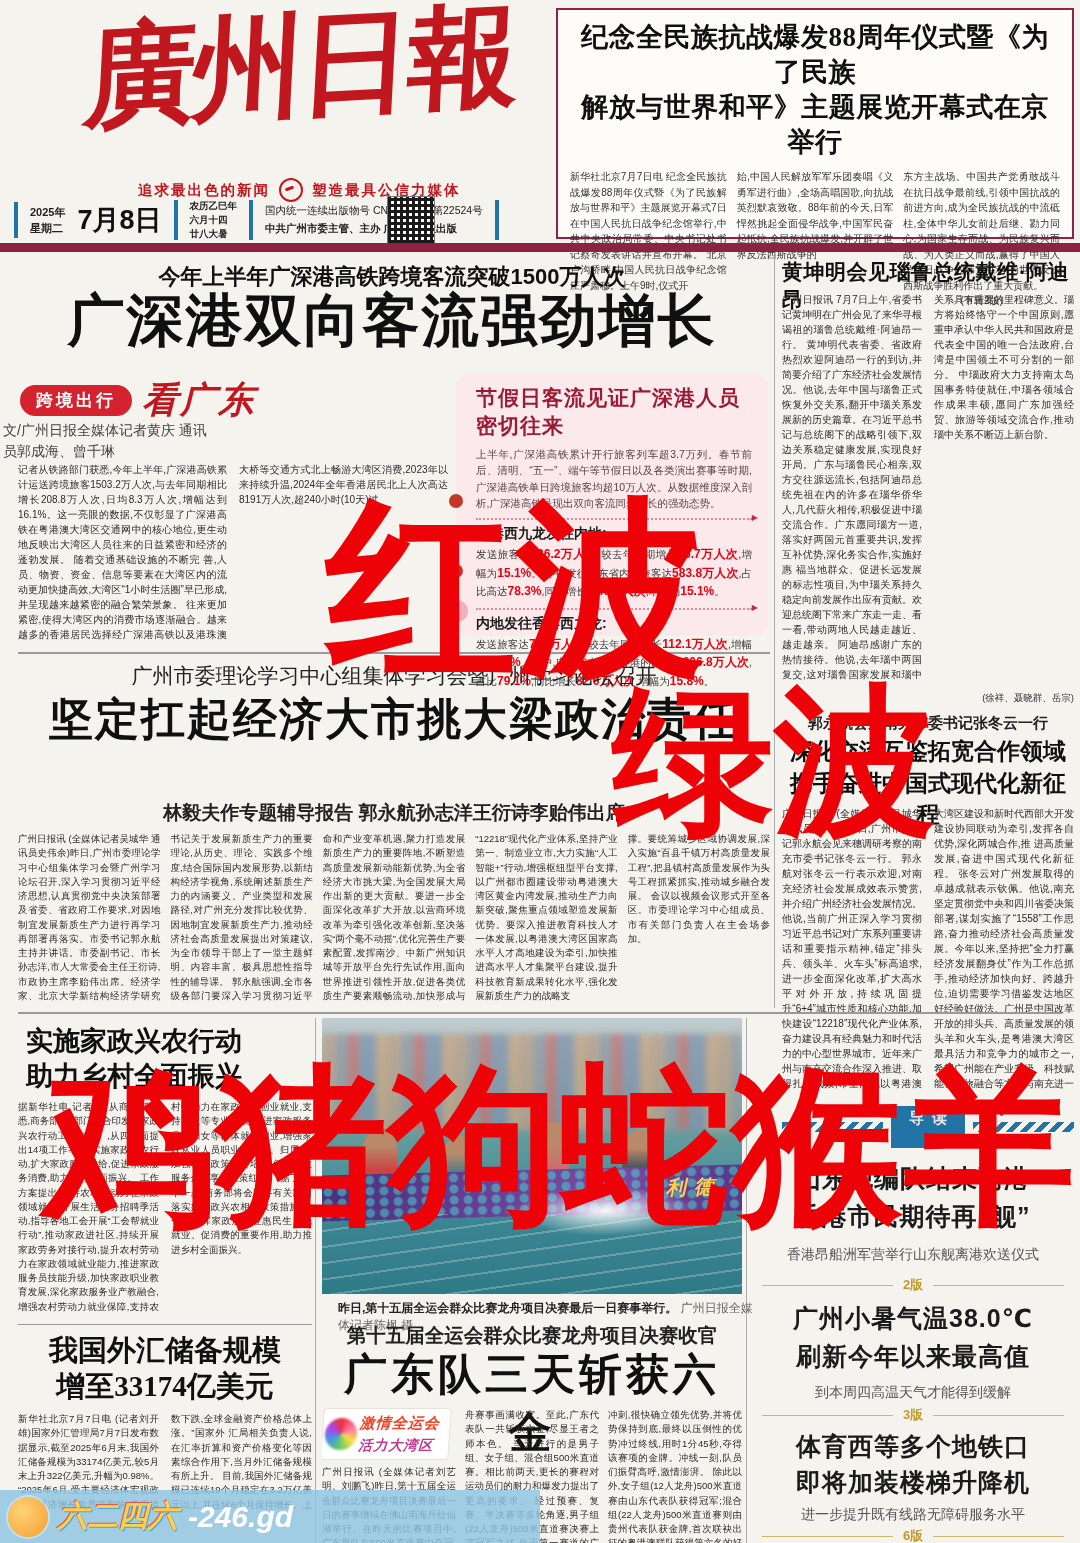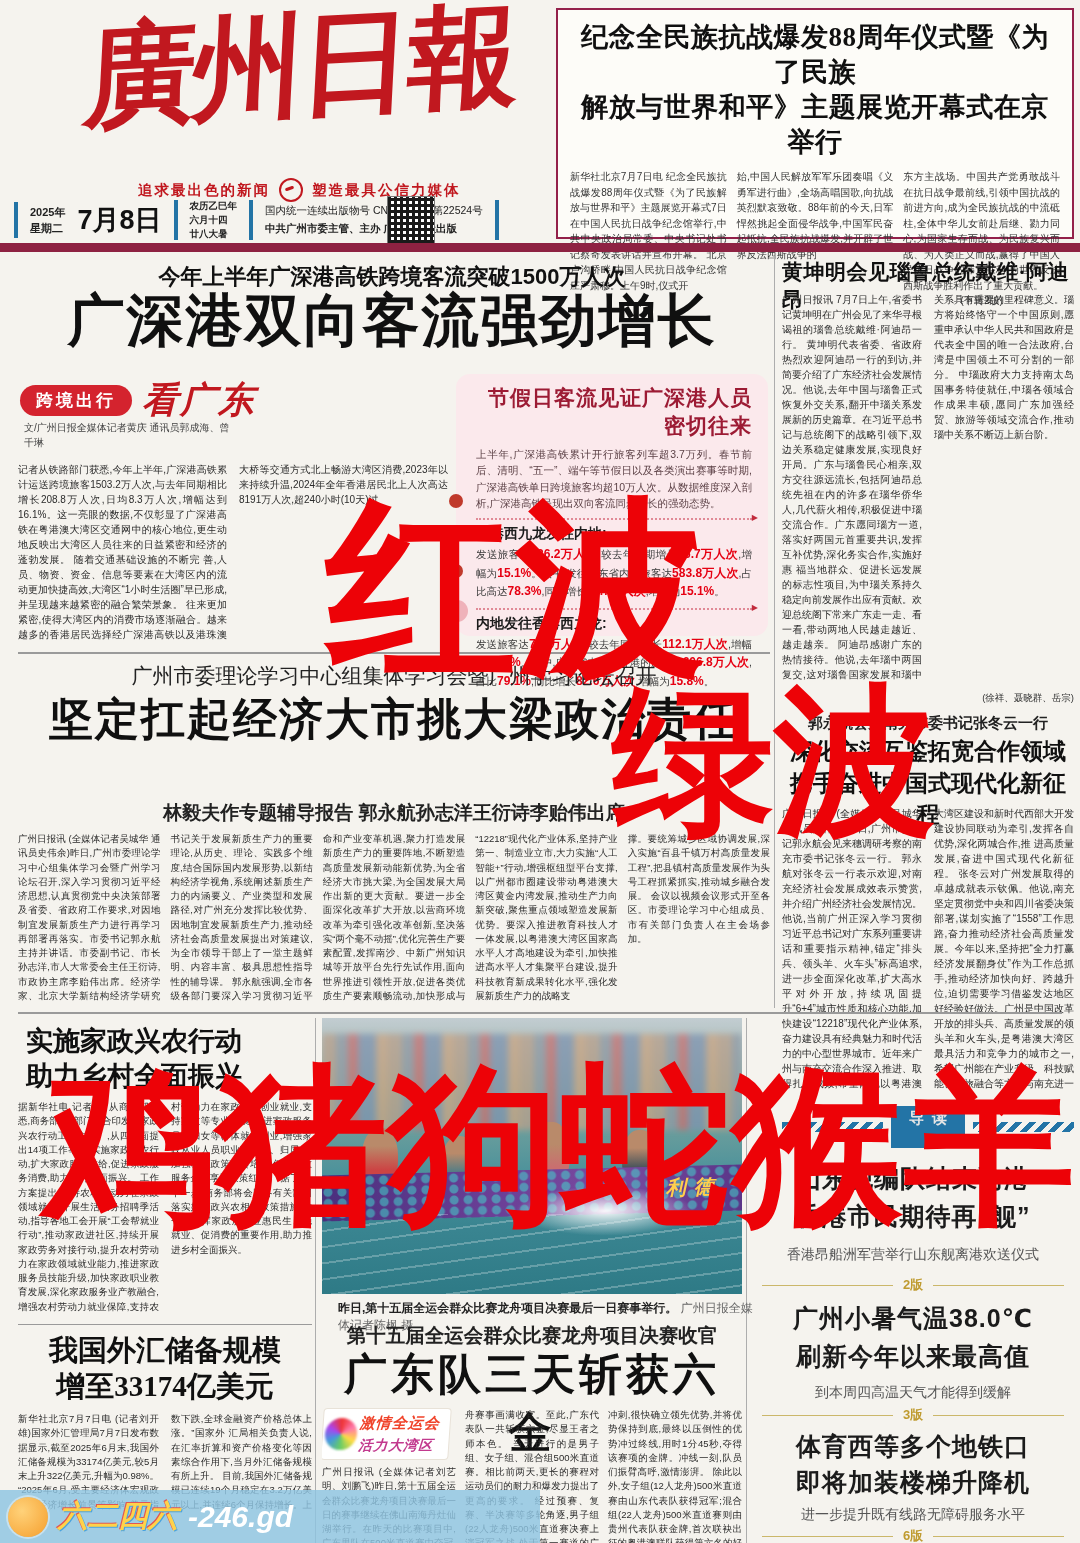--- a/index.html
+++ b/index.html
@@ -40,26 +40,26 @@
   .hrule{background:#9a9a9a;}
   .vrule{background:#adadad;}
   
   #lead-kicker{left:18px;top:262px;width:748px;font-size:22px;font-weight:700;color:#111;}
   #lead-headline{left:18px;top:290px;width:748px;font-size:57px;letter-spacing:2px;line-height:1.1;}
   #badge-row{left:20px;top:376px;display:flex;align-items:center;gap:10px;}
   .pill{background:#d4232e;color:#fff;font-weight:900;font-size:17px;padding:4px 16px;
         border-radius:16px;letter-spacing:3px;}
   .kgd{color:#c1181f;font-size:36px;font-weight:900;font-style:italic;
        font-family:"Liberation Serif","DejaVu Serif",serif;letter-spacing:2px;}
-  #lead-byline{left:24px;top:420px;width:210px;font-size:10px;color:#444;line-height:1.5;}
+  #lead-byline{left:3px;top:420px;width:210px;font-size:14px;color:#444;line-height:1.5;}
   #lead-body{left:18px;top:462px;width:430px;height:188px;font-size:10px;overflow:hidden;}
   
   #statbox{left:456px;top:374px;width:312px;height:262px;background:#fbe9ec;border-radius:14px;
            padding:10px 16px 0 20px;box-sizing:border-box;}
-  #statbox .title{font-size:21px;color:#9c1b34;text-align:right;letter-spacing:1px;}
+  #statbox .title{font-size:21px;color:#9c1b34;text-align:left;letter-spacing:1px;}
   #statbox .intro{font-size:10.5px;color:#5c4146;line-height:1.55;text-align:justify;margin-top:6px;}
   .dash-sep{border-top:2px dotted #e08a96;margin:7px 0 5px 0;position:relative;}
   .dash-sep::after{content:"▶";position:absolute;right:-6px;top:-7px;font-size:8px;color:#c22b3d;}
   .stat-head{font-size:14px;font-weight:900;color:#1c1c1c;}
   .stat-text{font-size:10.5px;color:#3a3a3a;line-height:1.55;text-align:justify;margin-top:2px;}
   .num{color:#e60012;font-weight:900;font-size:12px;}
   .tab{position:absolute;left:-7px;width:14px;height:14px;border-radius:50%;background:#c0392b;}
   .tab2{position:absolute;left:-10px;bottom:14px;width:22px;height:22px;border-radius:50%;background:#efb2ba;}
   
   #huang-h{left:782px;top:258px;width:292px;font-size:21px;letter-spacing:0.5px;}

